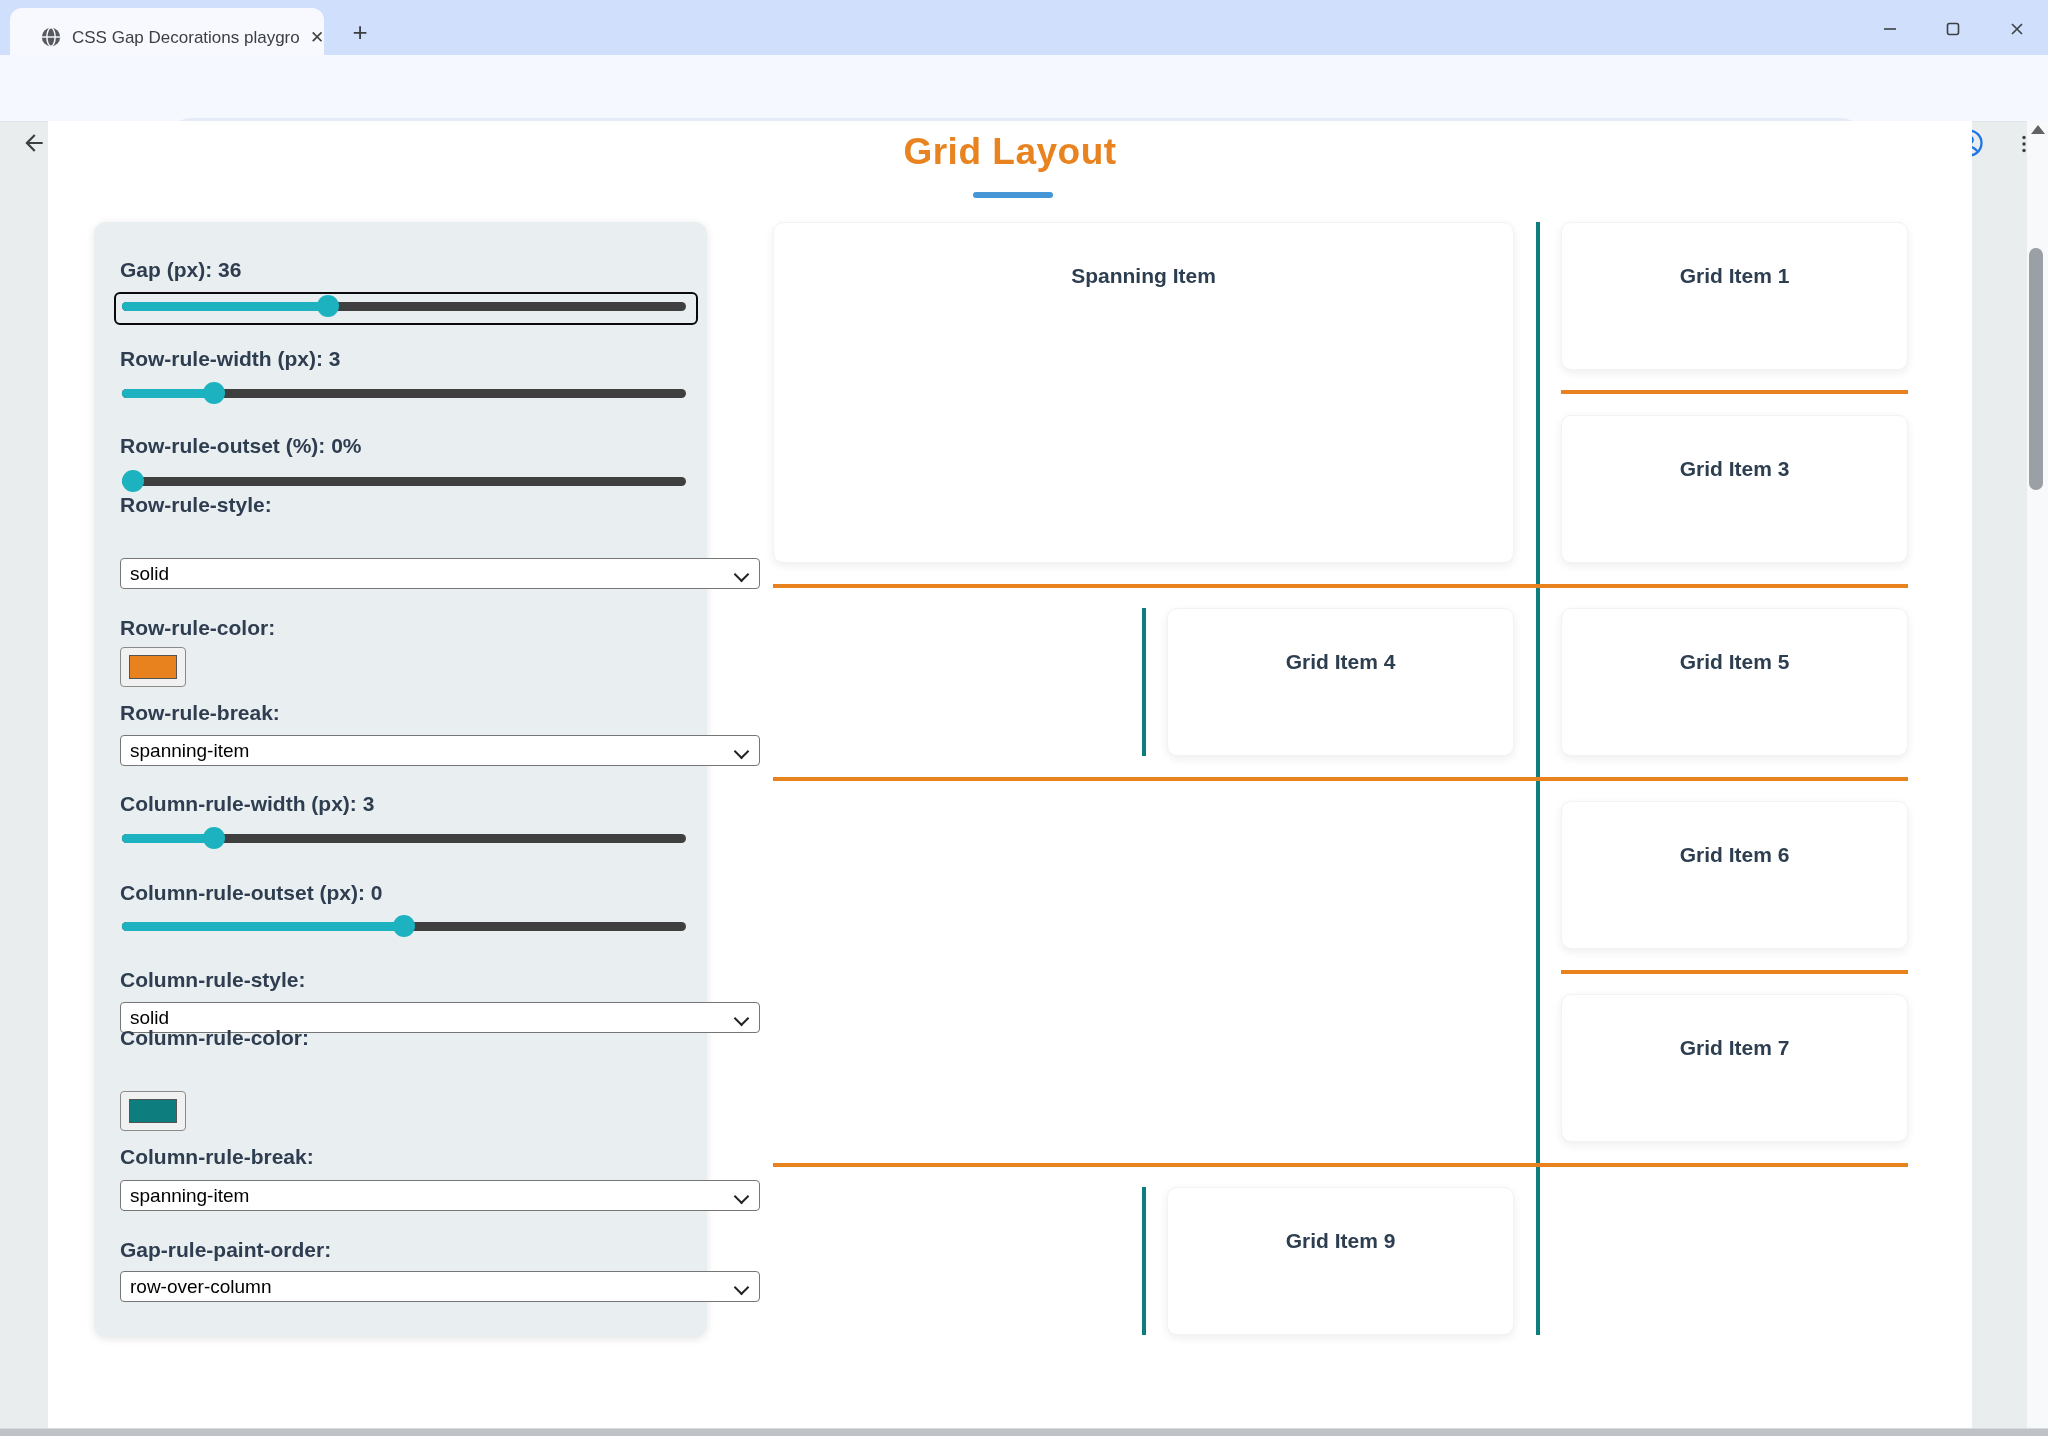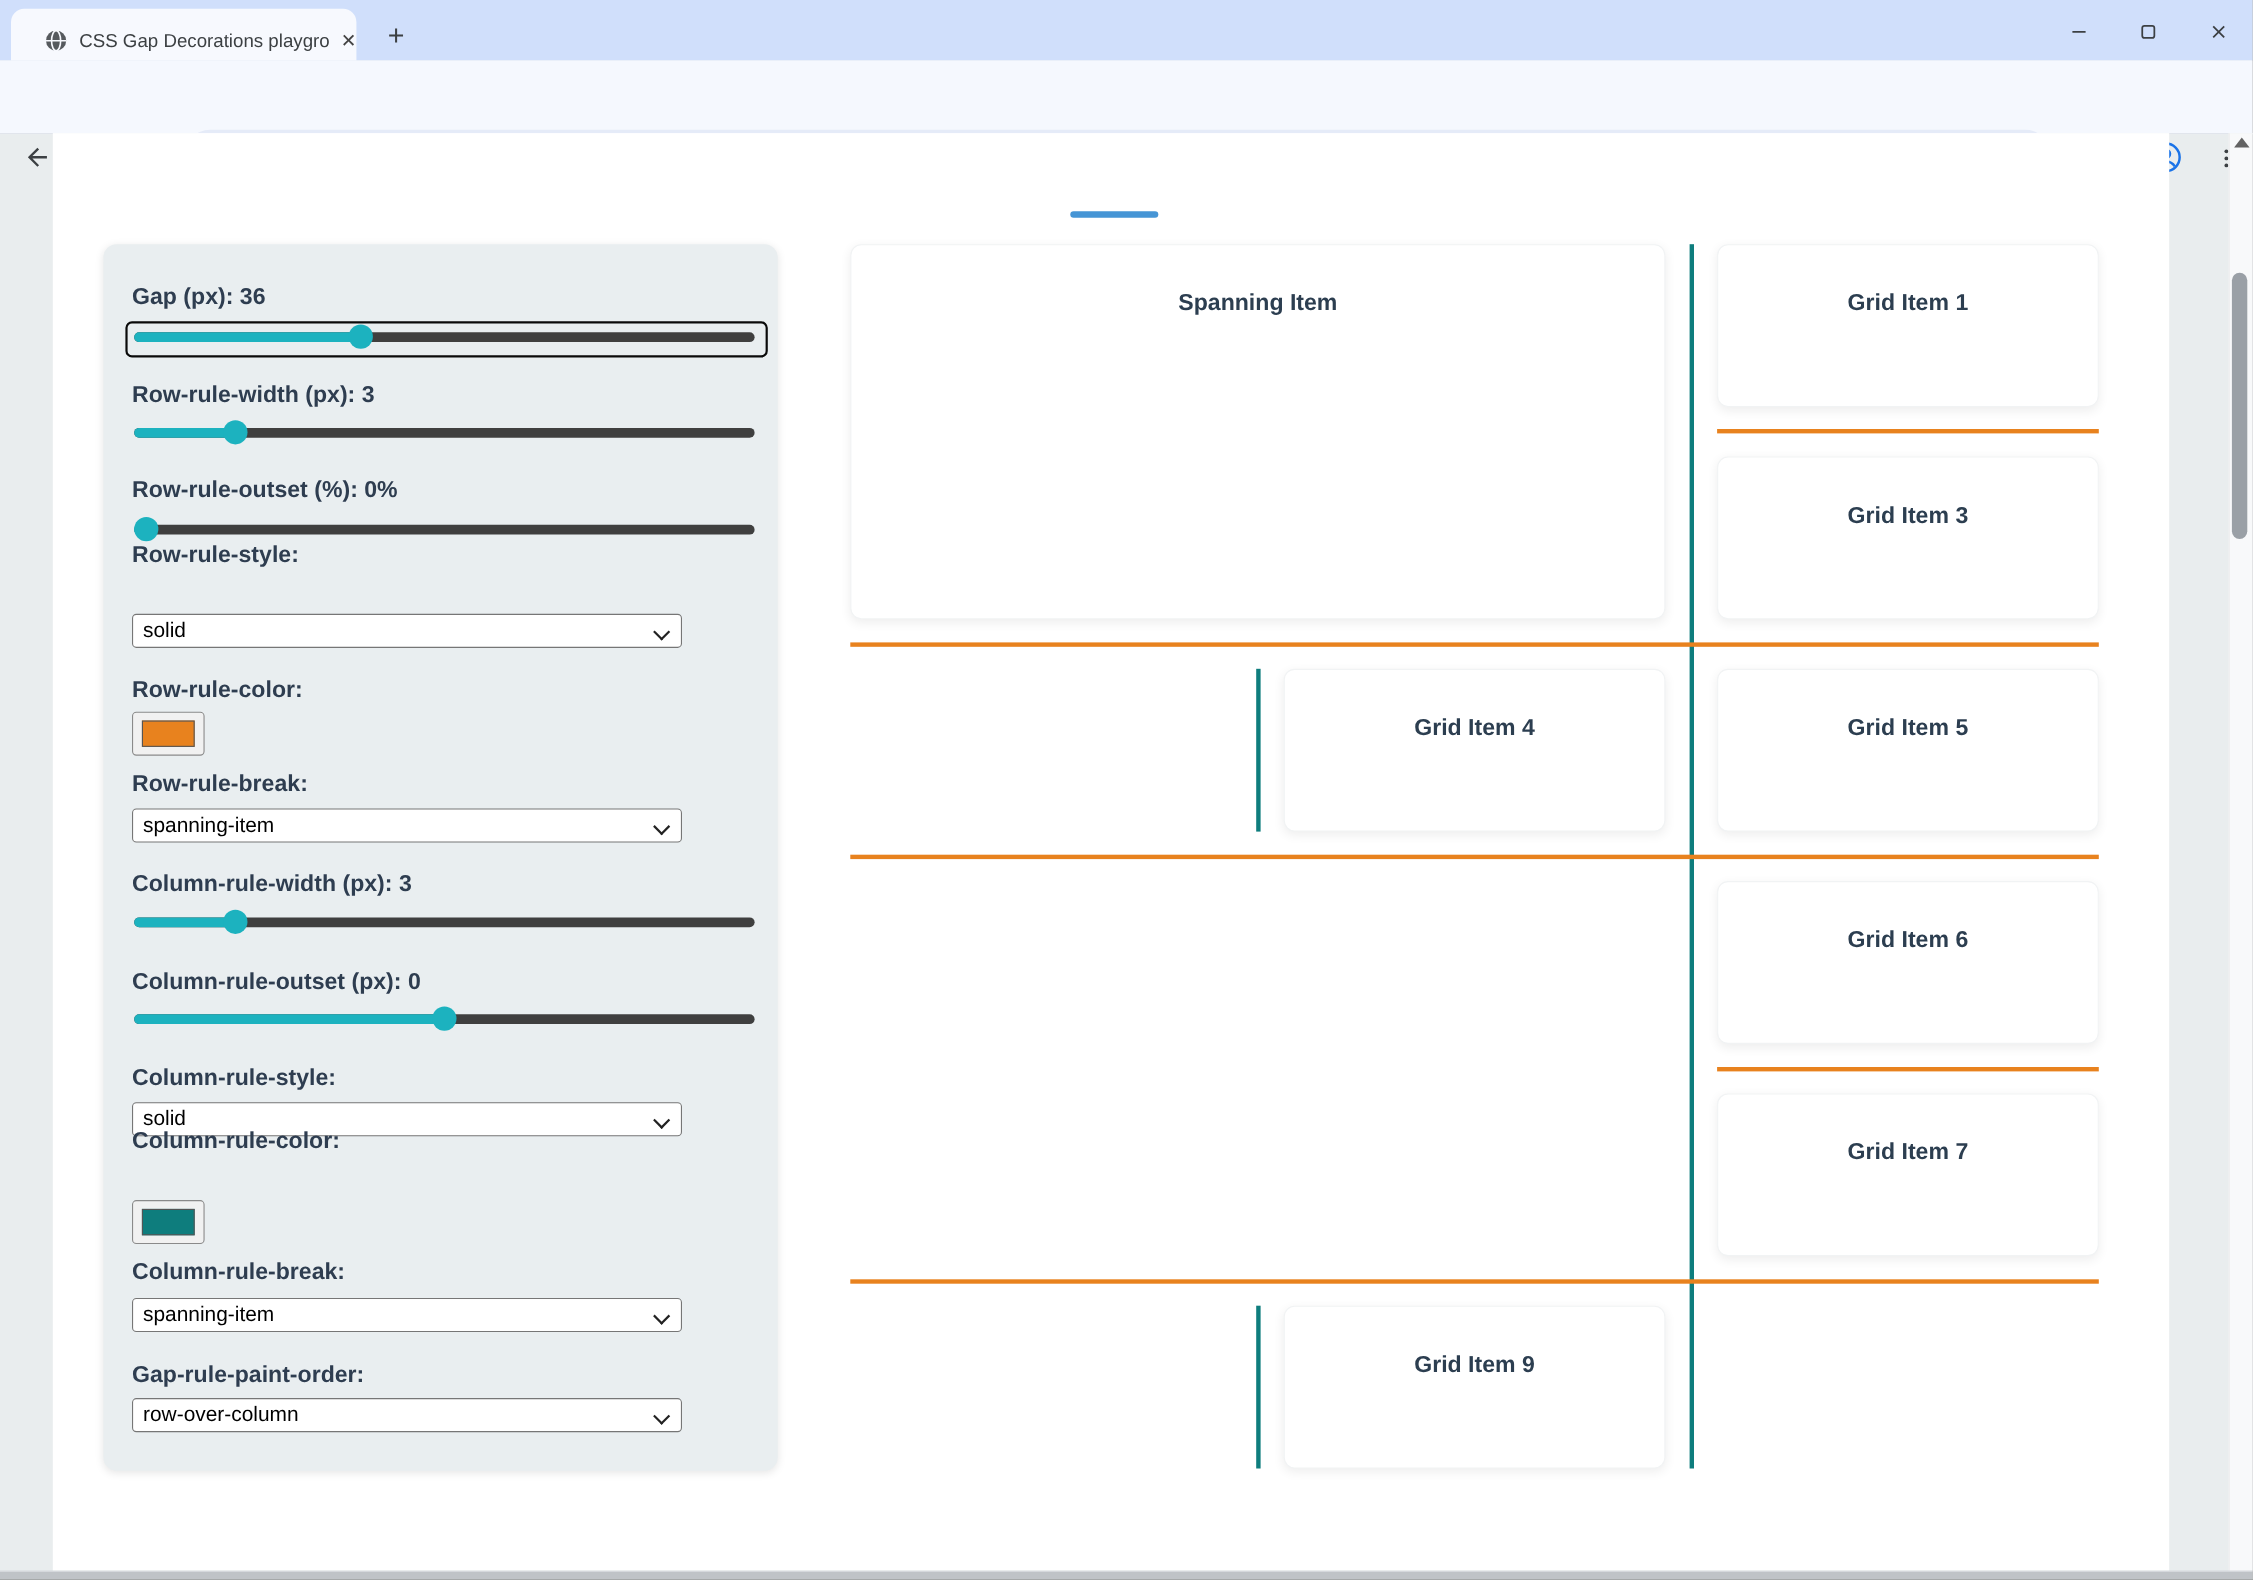--- a/index.html
+++ b/index.html
@@ -45,21 +45,21 @@
   .sb-thumb{left:2029px;top:248px;width:14px;height:242px;background:#9aa0a6;border-radius:7px;}
 
   
   .panel{left:94px;top:222px;width:613px;height:1115px;background:#e9eef0;border-radius:12px;
          box-shadow:0 2px 8px rgba(0,0,0,.10);}
   .lbl{left:120px;font-size:21px;font-weight:bold;color:#2e3d50;white-space:nowrap;}
   .track{left:122px;width:564px;height:9px;background:#3f3f3f;border-radius:5px;}
   .track .fill{position:absolute;left:0;top:0;height:9px;background:#1cb2bf;border-radius:5px;}
   .track .thumb{position:absolute;top:-7px;width:22px;height:22px;border-radius:50%;background:#1cb2bf;}
   .focus-ring{left:114px;width:580px;height:29px;border:2px solid #0a0a0a;border-radius:6px;}
-  .selbox{left:120px;width:500px;height:31px;background:#fff;border:1px solid #767676;border-radius:4px;
+  .selbox{left:120px;width:640px;height:31px;background:#fff;border:1px solid #767676;border-radius:4px;
           font-size:19px;color:#000;display:flex;align-items:center;padding-left:9px;box-sizing:border-box;}
   .selbox .chev{position:absolute;right:12px;top:10px;width:9px;height:9px;border-right:2px solid #222;
                 border-bottom:2px solid #222;transform:rotate(45deg);}
   .swatch{left:120px;width:64px;height:38px;background:#f1f1f1;border:1px solid #8a8a8a;border-radius:4px;}
   .swatch .inner{position:absolute;left:8px;top:7px;right:8px;bottom:7px;border:1px solid #555;}
 
   
   .card{background:#fff;border:1px solid #f1f3f4;border-radius:10px;box-shadow:0 3px 10px rgba(0,0,0,.07);
         text-align:center;font-size:21px;font-weight:bold;color:#2c3e50;padding-top:41px;box-sizing:border-box;}
   .vrule{width:4px;z-index:1;}
@@ -152,20 +152,21 @@
     <div class="abs kebab">
       <svg width="22" height="22" viewBox="0 0 24 24">
           <circle cx="12" cy="5" r="1.9" fill="#3c4043"></circle>
           <circle cx="12" cy="12" r="1.9" fill="#3c4043"></circle>
           <circle cx="12" cy="19" r="1.9" fill="#3c4043"></circle>
         </svg>
     </div>
   </div>
 
   <div class="abs sheet"></div>
+  <div class="abs page-title">Grid Layout</div>
   <div class="abs title-underline"></div>
 
   <div class="abs panel"></div>
 
   <div class="abs lbl" style="top:258px">Gap (px): 36</div>
   <div class="abs focus-ring" style="top:292px"></div>
   <div class="abs track" style="top:302px">
     <div class="fill" style="width: 206.12px;"></div>
     <div class="thumb" style="left: 195.12px;"></div>
   </div>

